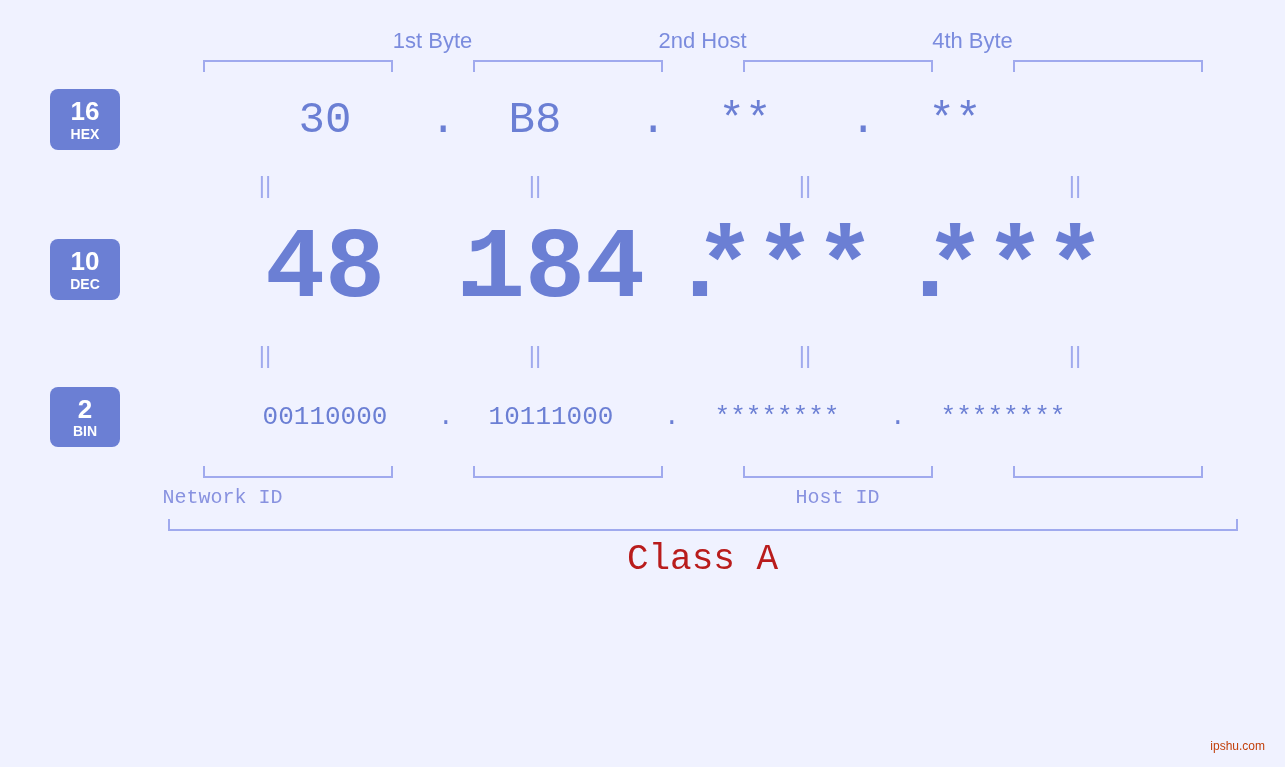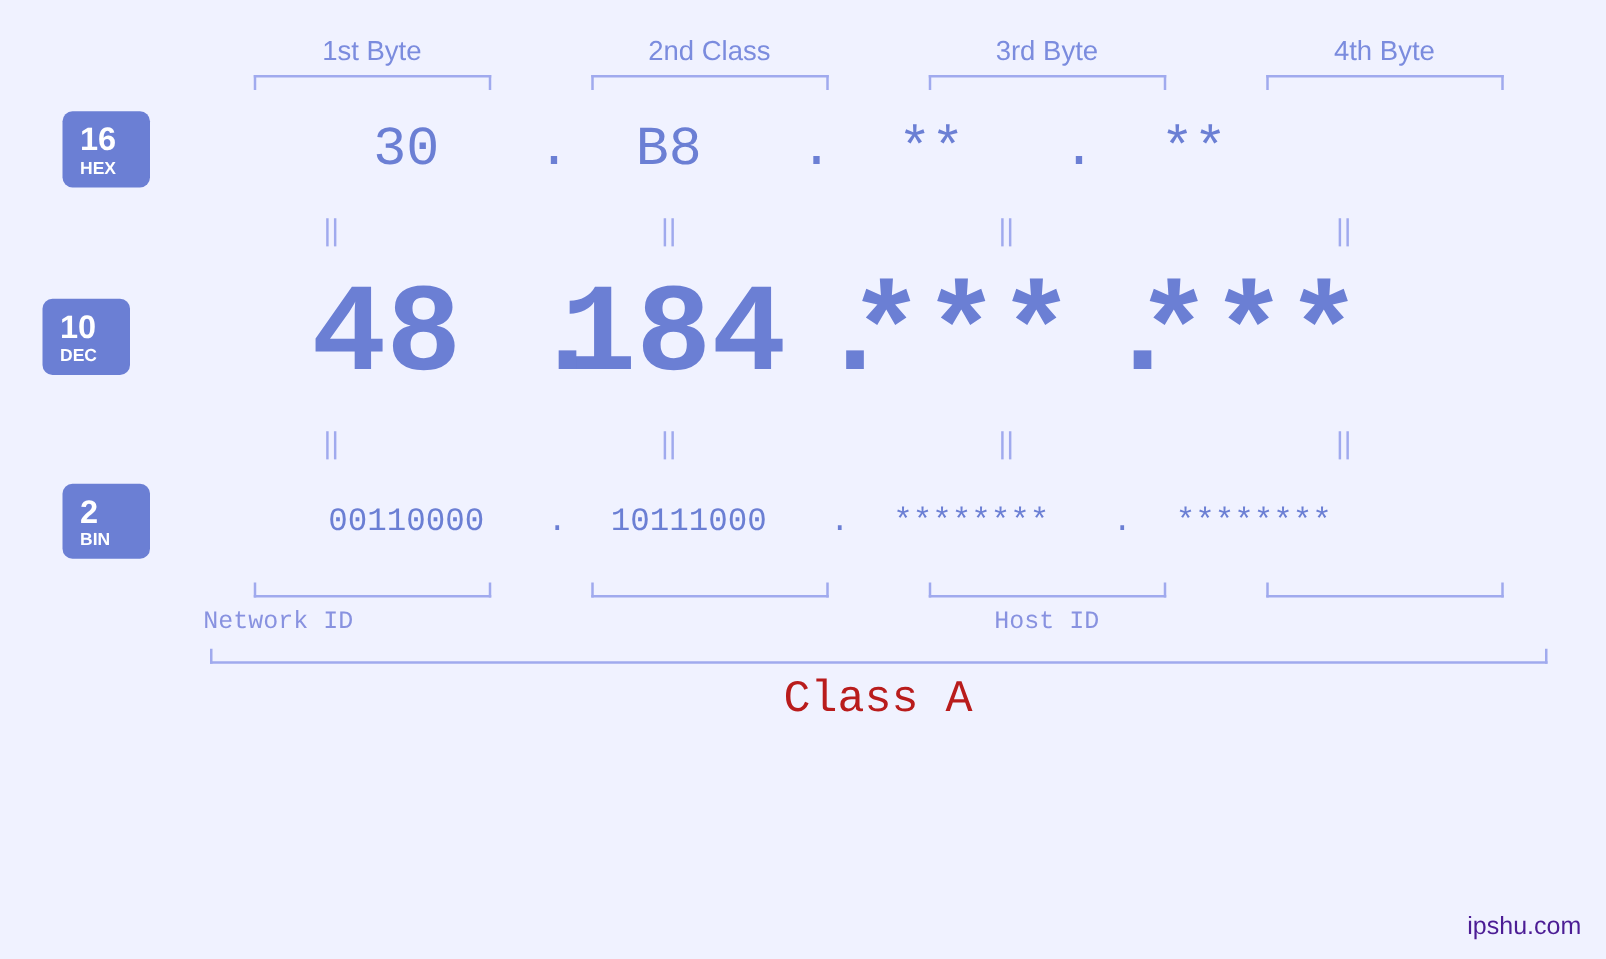--- a/index.html
+++ b/index.html
@@ -62,21 +62,21 @@
       border-left: 2px solid #a0aaee;
       border-right: 2px solid #a0aaee;
     }
 
     
     .badge {
       background-color: #6b7fd4;
       color: white;
       border-radius: 8px;
       padding: 8px 14px;
-      text-align: left;
+      text-align: center;
       font-family: Arial, sans-serif;
       font-weight: bold;
       min-width: 70px;
     }
 
     .badge-number {
       font-size: 26px;
       line-height: 1.1;
     }
 
@@ -196,34 +196,33 @@
       text-align: center;
       color: #b91c1c;
       font-size: 36px;
     }
 
     
     .watermark {
       position: absolute;
       bottom: 14px;
       right: 20px;
-      color: #4c1d95;
-      font-size: 20px;
+      color: #c2410c;
+      font-size: 12px;
       font-family: Arial, sans-serif;
     }
   </style>
 </head>
 <body>
 
 <div class="container">
 
   <div class="byte-headers">
     <div class="byte-header">1st Byte</div>
-    <div class="byte-header">2nd Class</div>
-    <div class="byte-header">3rd Byte</div>
+    <div class="byte-header">2nd Host</div>
     <div class="byte-header">4th Byte</div>
   </div>
 
   <div class="bracket-row">
     <div class="bracket">
         <div class="bracket-line"></div>
       </div>
     <div class="bracket">
         <div class="bracket-line"></div>
       </div>
@@ -255,21 +254,21 @@
       </div>
     </div>
 
     <div style="display:flex; align-items:center; height:35px; padding-left:130px;">
       <div class="equals-symbol">||</div>
       <div class="equals-symbol">||</div>
       <div class="equals-symbol">||</div>
       <div class="equals-symbol">||</div>
     </div>
 
-    <div style="display:flex; align-items:center; height:135px; padding-left:24px;">
+    <div style="display:flex; align-items:center; height:135px; padding-left:40px;">
       <div class="badge-wrapper" style="width:90px; justify-content:center;">
         <div class="badge">
           <div class="badge-number">10</div>
           <div class="badge-label">DEC</div>
         </div>
       </div>
       <div style="display:flex; align-items:center; padding-left:60px; flex:1;">
         <div class="byte-value dec">48</div>
         <div class="dot-separator dec">.</div>
         <div class="byte-value dec">184</div>

